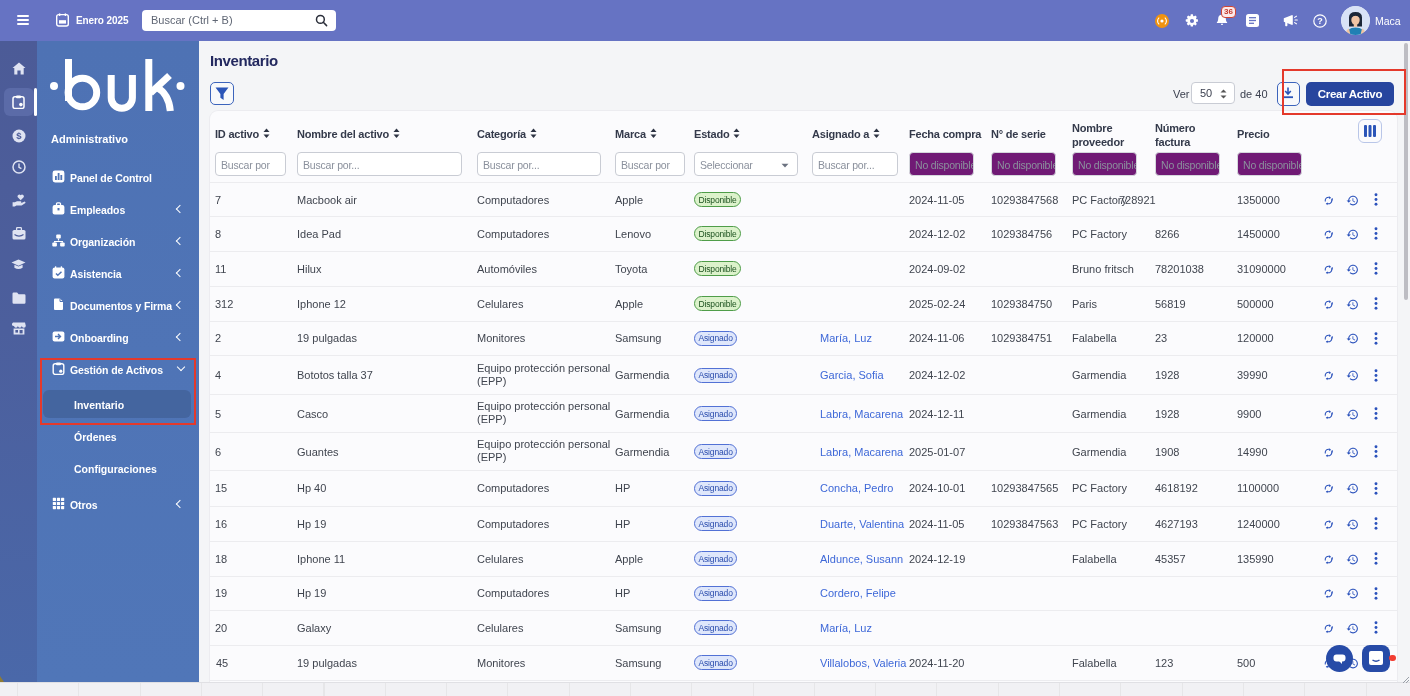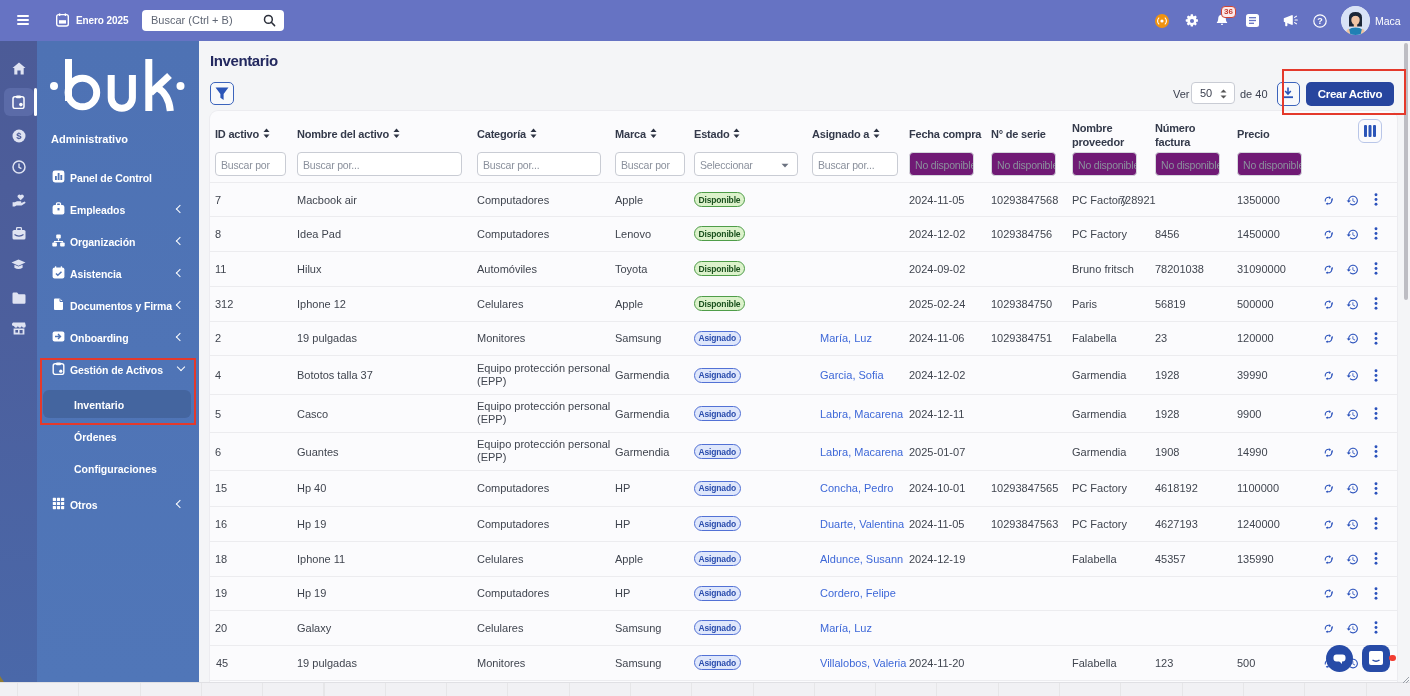--- a/index.html
+++ b/index.html
@@ -5,21 +5,21 @@
   * { margin:0; padding:0; box-sizing:border-box; }
   html,body { width:1410px; height:696px; overflow:hidden; }
   body { font-family:"Liberation Sans", sans-serif; position:relative; background:#f4f5f7; }
 
   
   #navbar { position:absolute; left:0; top:0; width:1410px; height:41px; background:#6673c3; z-index:30; }
   #hamb { position:absolute; left:17px; top:15px; width:12px; height:10px; }
   #hamb div { height:1.6px; background:#fff; border-radius:1px; margin-bottom:2.5px; }
   #navdate { position:absolute; left:56px; top:13px; color:#fff; }
   #navdate span { position:absolute; left:20px; top:2px; font-size:10px; font-weight:700; white-space:nowrap; letter-spacing:-0.1px; }
-  #searchbox { position:absolute; left:142px; top:10px; width:142px; height:21px; background:#fff; border-radius:4px; }
+  #searchbox { position:absolute; left:142px; top:10px; width:194px; height:21px; background:#fff; border-radius:4px; }
   #searchbox .ph { position:absolute; left:9px; top:4px; font-size:11px; color:#5f6674; }
   #searchbox svg { position:absolute; right:8px; top:3.5px; }
 
   .navic { position:absolute; top:0; height:41px; display:flex; align-items:center; justify-content:center; }
   #avatar { position:absolute; left:1341px; top:6px; width:29px; height:29px; border-radius:50%; background:#dfe5f6; overflow:hidden; }
   #navuser { position:absolute; left:1375px; top:15px; color:#fff; font-size:10.5px; }
   #bellbadge { position:absolute; left:1221px; top:6px; width:15px; height:12px; background:#fbeaea; border:1px solid #cf4436; border-radius:4px; color:#c43a2d; font-size:8px; font-weight:700; text-align:center; line-height:10px; z-index:2;}
 
   
   #rail { position:absolute; left:0; top:41px; width:37px; height:641px; background:linear-gradient(180deg,#4c5b97 0%,#4c5f9d 45%,#4a68a9 100%); z-index:20; }
@@ -54,21 +54,21 @@
   
   #card { position:absolute; left:210px; top:111px; width:1187px; height:571px; background:#fbfbfd; border-radius:8px 8px 0 0; box-shadow:0 0 0 1px #ececf0; overflow:hidden; }
   .hcell { position:absolute; top:0; font-size:11px; font-weight:700; color:#343a4b; letter-spacing:-0.2px; }
   .hone { top:17px; }
   .sorti { display:inline-block; margin-left:4px; vertical-align:-1px; }
   .fin { position:absolute; top:41px; height:24px; border:1px solid #c9ccd4; border-radius:4px; background:#fff; font-size:10.5px; color:#8a909c; padding:5.5px 5px; white-space:nowrap; overflow:hidden; letter-spacing:-0.2px; }
   .fdis { background:#701a75; border-color:#d4d7dc; color:#8b919d; }
   .row { position:absolute; left:0; width:1187px; border-top:1px solid #ececef; }
   .cell { position:absolute; font-size:11px; color:#40454f; white-space:nowrap; }
   .link { color:#3e68d8;padding-left:8px; }
-  .badge { position:absolute; font-size:8.5px; font-weight:700; padding:1.5px 3.5px; border-radius:8px; letter-spacing:-0.15px; }
+  .badge { position:absolute; font-size:8.5px; font-weight:400; padding:1.5px 3.5px; border-radius:8px; letter-spacing:-0.15px; }
   .bgreen { background:#dcf2cb; border:1.2px solid #4f9d49; color:#1b511e; }
   .bblue { background:#dfe7fb; border:1.2px solid #5271d5; color:#2b4dad; }
   .acts { position:absolute; }
 
   
   #strip { position:absolute; left:0; top:682px; width:1410px; height:14px; background:#f1f1f4; border-top:1px solid #e0e0e4;
     background-image:repeating-linear-gradient(to right, #e6e6e8 0 1px, transparent 1px 61.3px); background-position:17px 0; z-index:25;}
 
   
   #fab1 { position:absolute; left:1326px; top:645px; width:27px; height:27px; background:#274ba7; border-radius:50%; z-index:50; }
@@ -416,21 +416,21 @@
       </svg></div>
 <div class="row" style="top:105.3px;height:34.2px;"></div>
 <div class="cell" style="left:5px;top:116.9px;">8</div>
 <div class="cell" style="left:87px;top:116.9px;">Idea Pad</div>
 <div class="cell" style="left:267px;top:116.9px;">Computadores</div>
 <div class="cell" style="left:405px;top:116.9px;">Lenovo</div>
 <div class="badge bgreen" style="left:484px;top:115.4px;">Disponible</div>
 <div class="cell" style="left:699px;top:116.9px;">2024-12-02</div>
 <div class="cell" style="left:781px;top:116.9px;">1029384756</div>
 <div class="cell" style="left:862px;top:116.9px;">PC Factory</div>
-<div class="cell" style="left:945px;top:116.9px;">8456</div>
+<div class="cell" style="left:945px;top:116.9px;">8266</div>
 <div class="cell" style="left:1027px;top:116.9px;">1450000</div>
 <div class="acts" style="left:1112px;top:115.9px;"><svg width="13" height="13" viewBox="0 0 24 24">
         <path fill="#2b52bc" d="M12 6v-2.2l3.6 2.7L12 9.2V7c-2.76 0-5 2.24-5 5 0 .85.2 1.64.57 2.35l-1.46 1.46A6.96 6.96 0 0 1 5 12c0-3.87 3.13-7 7-7zm4.89 1.19 1.46-1.46A6.96 6.96 0 0 1 19 12c0 3.87-3.13 7-7 7v2.2l-3.6-2.7 3.6-2.7V17c2.76 0 5-2.24 5-5 0-.85-.2-1.64-.57-2.35z" transform="rotate(14 12 12)"></path>
       </svg></div>
 <div class="acts" style="left:1136px;top:115.9px;"><svg width="13" height="13" viewBox="0 0 24 24">
         <path fill="#2b52bc" d="M13 3c-4.97 0-9 4.03-9 9H1l3.89 3.89.07.14L9 12H6c0-3.87 3.13-7 7-7s7 3.13 7 7-3.13 7-7 7c-1.93 0-3.68-.79-4.94-2.06l-1.42 1.42C8.27 19.99 10.51 21 13 21c4.97 0 9-4.03 9-9s-4.03-9-9-9zm-1 5v5l4.28 2.54.72-1.21-3.5-2.08V8H12z"></path>
       </svg></div>
 <div class="acts" style="left:1164px;top:115.4px;"><svg width="4" height="13" viewBox="0 0 4 13">
         <circle cx="2" cy="1.8" r="1.45" fill="#2b52bc"></circle>
         <circle cx="2" cy="6.5" r="1.45" fill="#2b52bc"></circle>

